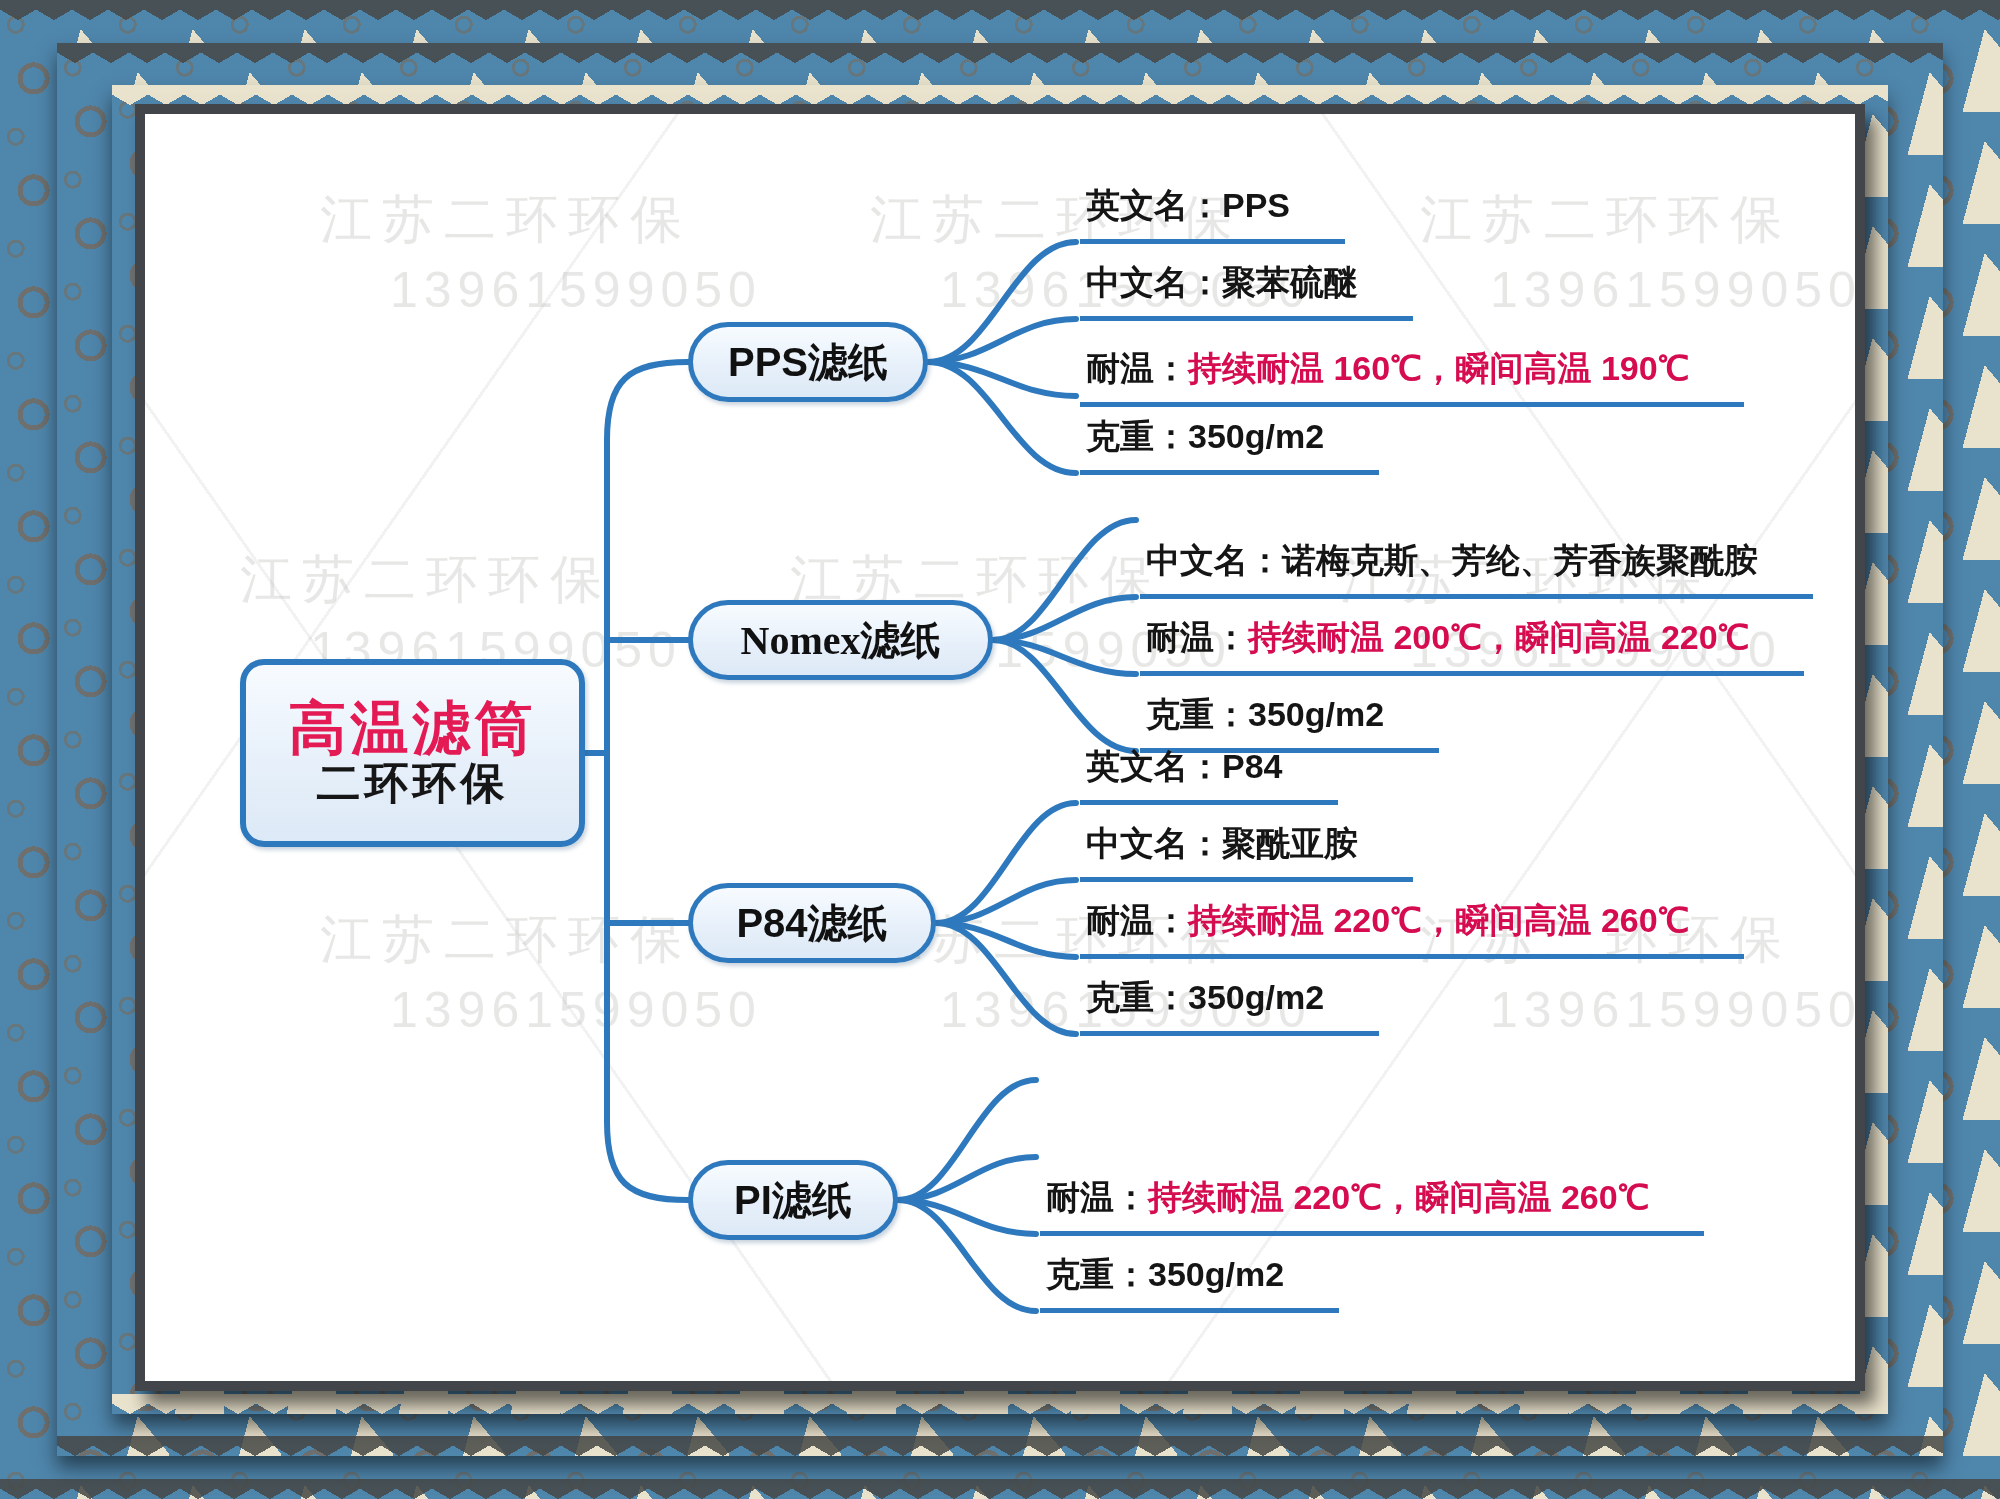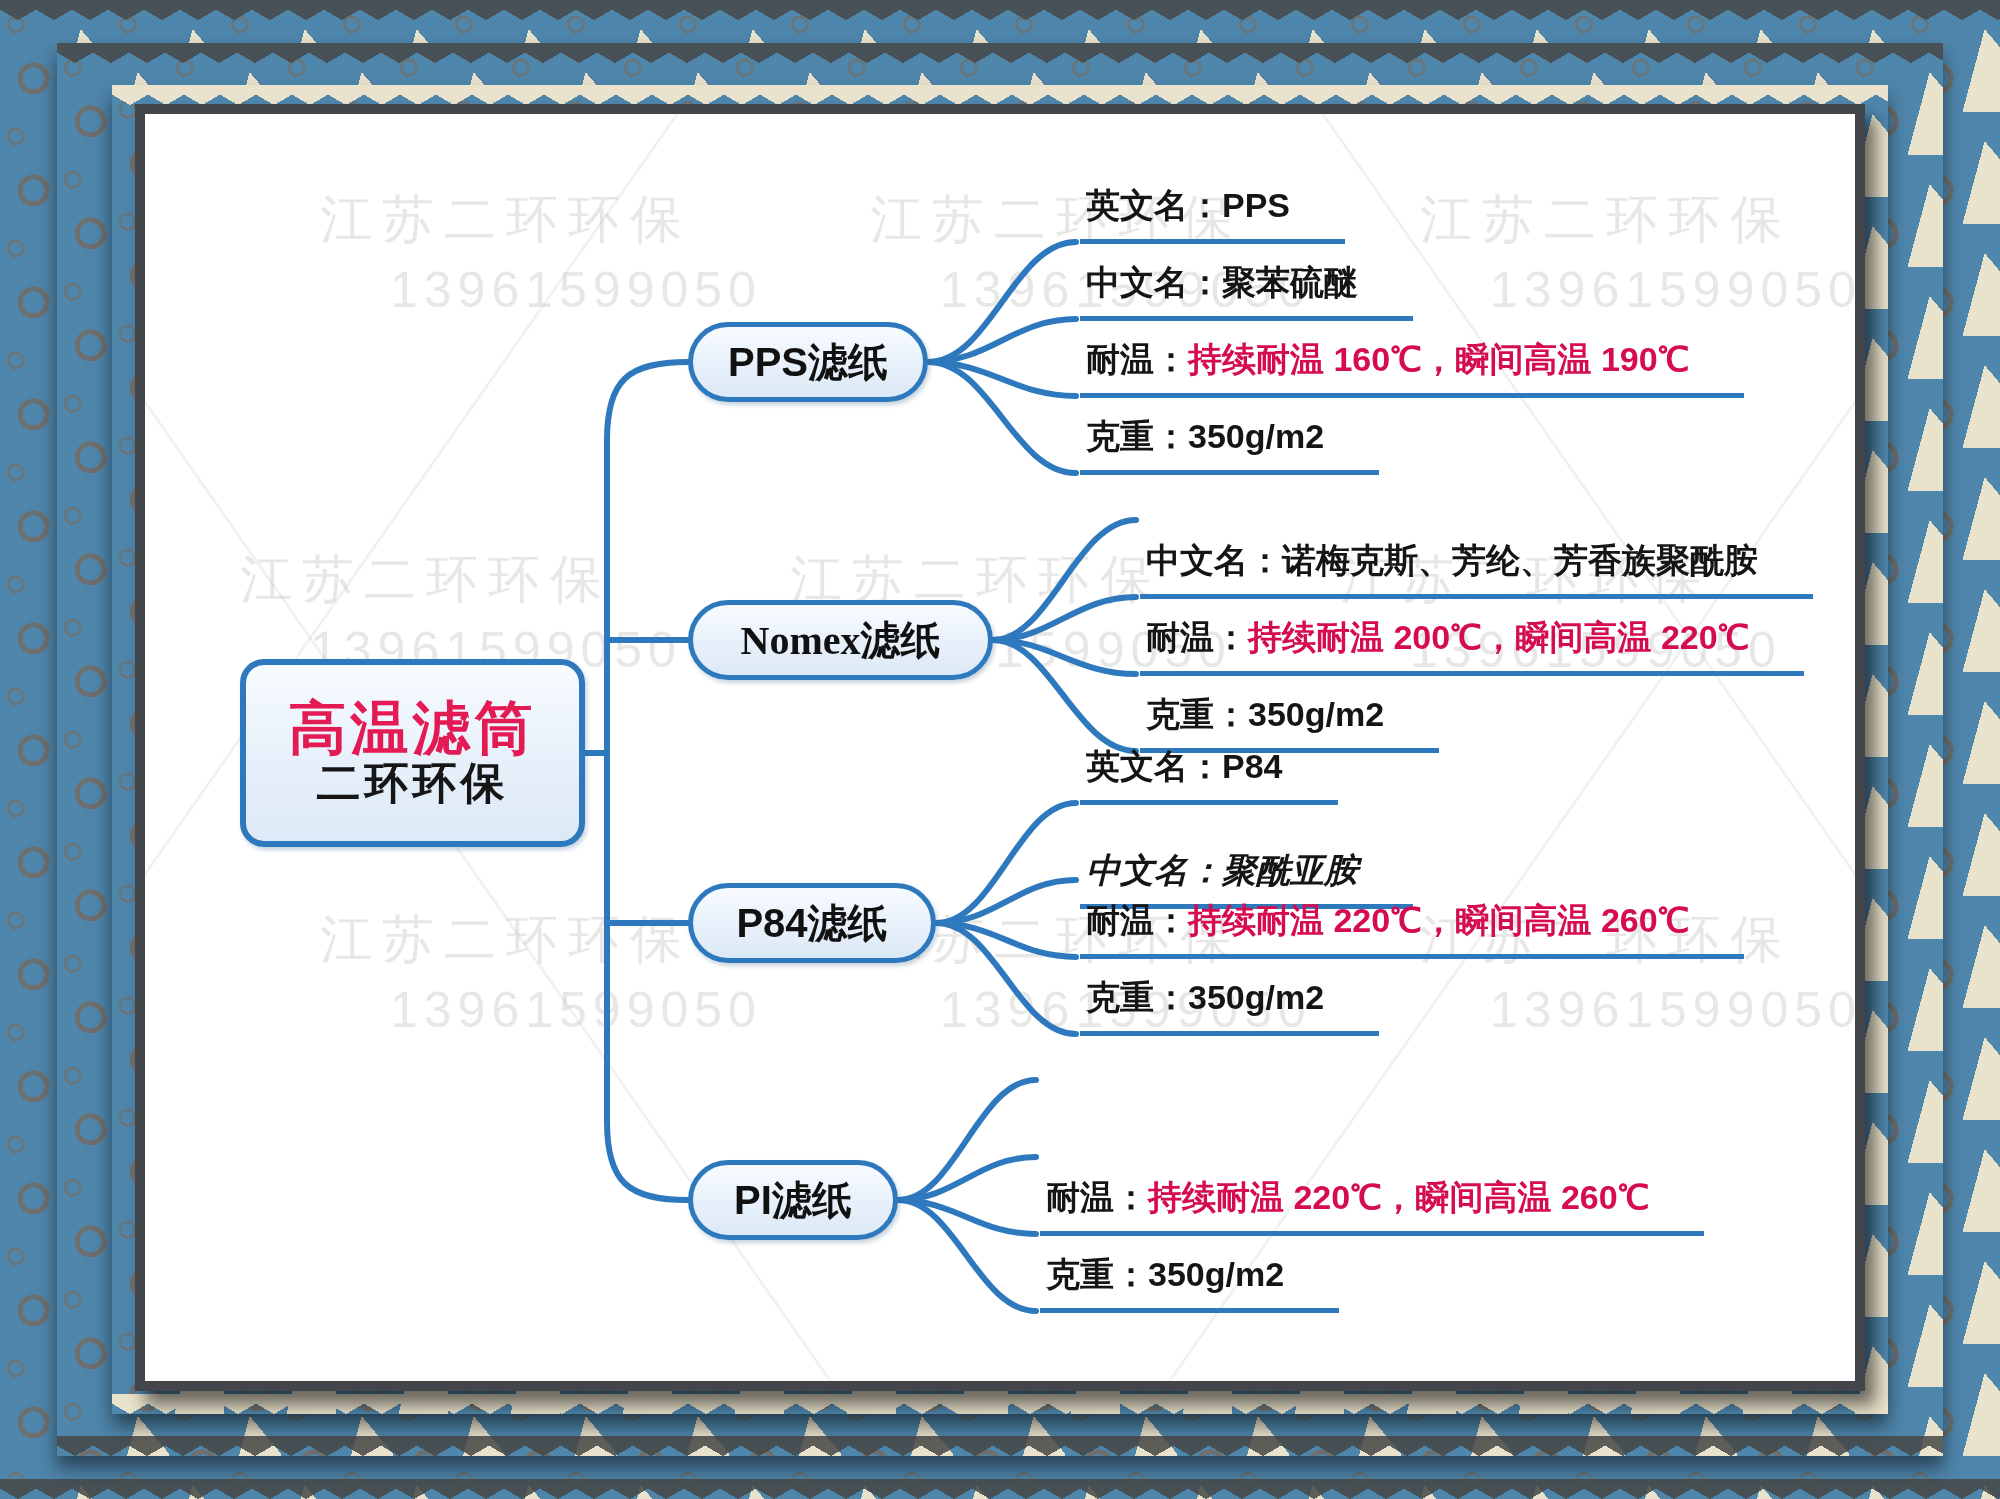--- a/index.html
+++ b/index.html
@@ -166,41 +166,41 @@
   <div class="node branch-node" style="left:688px;top:1160px;width:210px;height:80px;">
     <span>PI滤纸</span>
   </div>
 
   <div class="leaf" style="left:1080px;top:175px;">
     <span>英文名：</span><span>PPS</span>
   </div>
   <div class="leaf" style="left:1080px;top:252px;">
     <span>中文名：</span><span>聚苯硫醚</span>
   </div>
-  <div class="leaf" style="left:1080px;top:329px;text-align:center;">
+  <div class="leaf" style="left:1080px;top:338px;text-align:center;">
     <span>耐温：</span><span style="color: rgb(214, 12, 80);">持续耐温 160℃，瞬间高温 190℃</span>
   </div>
   <div class="leaf" style="left:1080px;top:406px;">
     <span>克重：</span><span>350g/m2</span>
   </div>
 
   <div class="leaf" style="left:1140px;top:530px;">
     <span>中文名：</span><span>诺梅克斯、芳纶、芳香族聚酰胺</span>
   </div>
   <div class="leaf" style="left:1140px;top:607px;">
     <span>耐温：</span><span style="color: rgb(214, 12, 80);">持续耐温 200℃，瞬间高温 220℃</span>
   </div>
   <div class="leaf" style="left:1140px;top:684px;">
     <span>克重：</span><span>350g/m2</span>
   </div>
 
   <div class="leaf" style="left:1080px;top:736px;">
     <span>英文名：</span><span>P84</span>
   </div>
-  <div class="leaf" style="left:1080px;top:840px;font-style:italic;">
+  <div class="leaf" style="left:1080px;top:813px;">
     <span>中文名：</span><span>聚酰亚胺</span>
   </div>
   <div class="leaf" style="left:1080px;top:890px;">
     <span>耐温：</span><span style="color: rgb(214, 12, 80);">持续耐温 220℃，瞬间高温 260℃</span>
   </div>
   <div class="leaf" style="left:1080px;top:967px;">
     <span>克重：</span><span>350g/m2</span>
   </div>
 
   <div class="leaf" style="left:1040px;top:1167px;">

